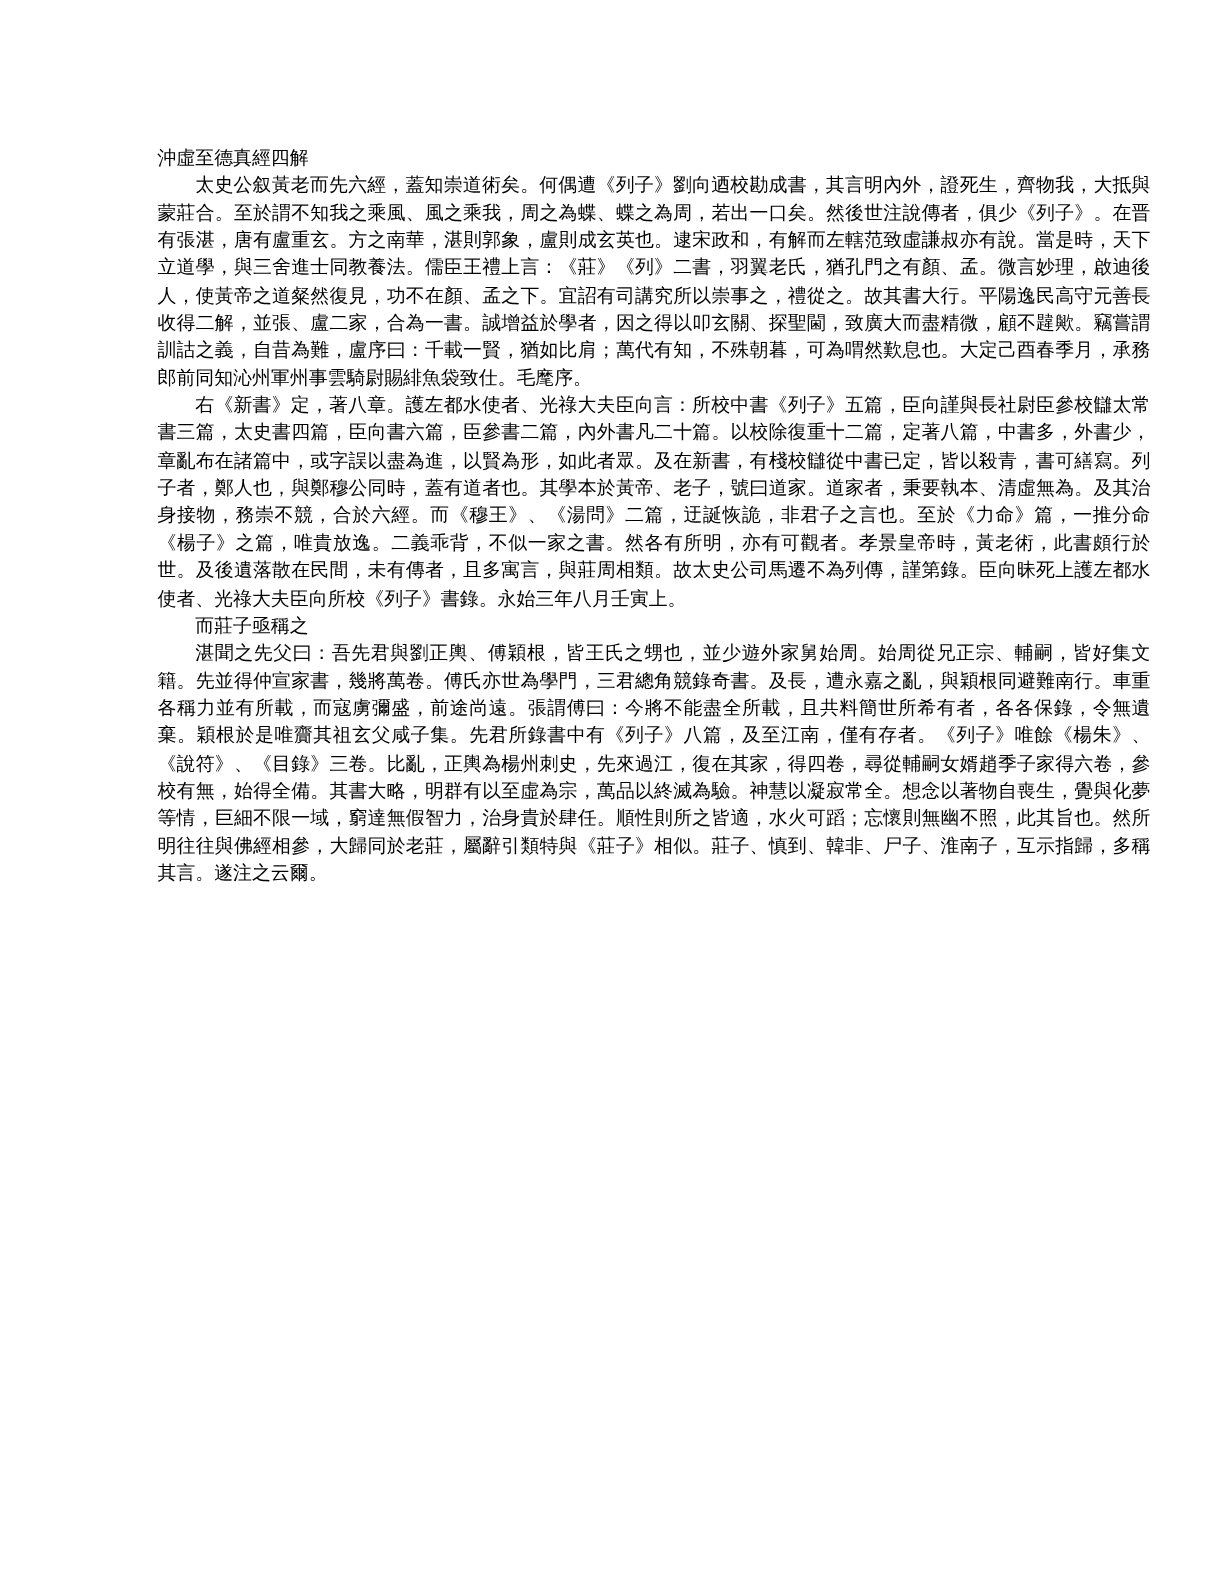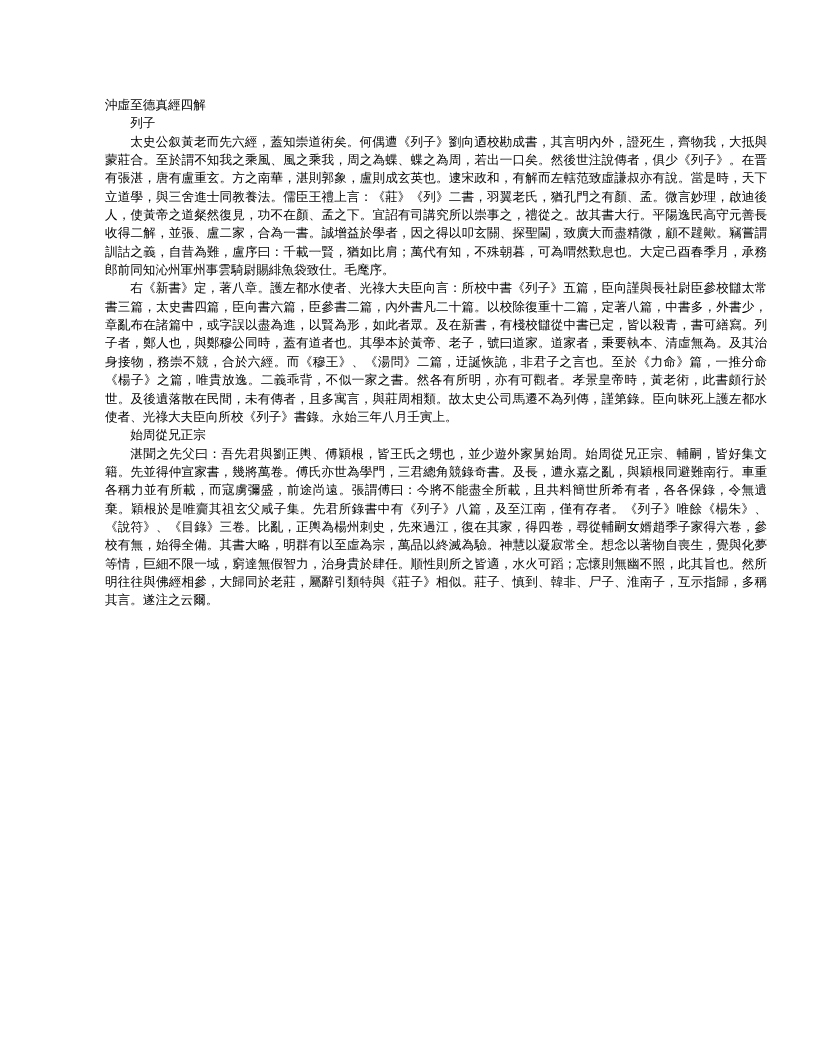--- a/index.html
+++ b/index.html
@@ -57,27 +57,26 @@
 </style>
 </head>
 <body>
 
 <div class="page">
   <div class="doc-body">
 
     <p class="title">沖虛至德真經四解</p>
 
 
-    <p class="heading">列子</p>
 
 
     <p class="para">太史公叙黃老而先六經，蓋知崇道術矣。何偶遭《列子》劉向迺校勘成書，其言明內外，證死生，齊物我，大抵與蒙莊合。至於謂不知我之乘風、風之乘我，周之為蝶、蝶之為周，若出一口矣。然後世注說傳者，俱少《列子》。在晋有張湛，唐有盧重玄。方之南華，湛則郭象，盧則成玄英也。逮宋政和，有解而左轄范致虛謙叔亦有說。當是時，天下立道學，與三舍進士同教養法。儒臣王禮上言：《莊》《列》二書，羽翼老氏，猶孔門之有顏、孟。微言妙理，啟迪後人，使黃帝之道粲然復見，功不在顏、孟之下。宜詔有司講究所以崇事之，禮從之。故其書大行。平陽逸民高守元善長收得二解，並張、盧二家，合為一書。誠增益於學者，因之得以叩玄關、探聖閫，致廣大而盡精微，顧不韙歟。竊嘗謂訓詁之義，自昔為難，盧序曰：千載一賢，猶如比肩；萬代有知，不殊朝暮，可為喟然歎息也。大定己酉春季月，承務郎前同知沁州軍州事雲騎尉賜緋魚袋致仕。毛麾序。</p>
 
     <p class="para">右《新書》定，著八章。護左都水使者、光祿大夫臣向言：所校中書《列子》五篇，臣向謹與長社尉臣參校讎太常書三篇，太史書四篇，臣向書六篇，臣參書二篇，內外書凡二十篇。以校除復重十二篇，定著八篇，中書多，外書少，章亂布在諸篇中，或字誤以盡為進，以賢為形，如此者眾。及在新書，有棧校讎從中書已定，皆以殺青，書可繕寫。列子者，鄭人也，與鄭穆公同時，蓋有道者也。其學本於黃帝、老子，號曰道家。道家者，秉要執本、清虛無為。及其治身接物，務崇不競，合於六經。而《穆王》、《湯問》二篇，迂誕恢詭，非君子之言也。至於《力命》篇，一推分命《楊子》之篇，唯貴放逸。二義乖背，不似一家之書。然各有所明，亦有可觀者。孝景皇帝時，黃老術，此書頗行於世。及後遺落散在民間，未有傳者，且多寓言，與莊周相類。故太史公司馬遷不為列傳，謹第錄。臣向昧死上護左都水使者、光祿大夫臣向所校《列子》書錄。永始三年八月壬寅上。</p>
 
-    <p class="heading">始周從兄正宗</p>
+    <p class="heading">而莊子亟稱之</p>
 
     <p class="para">湛聞之先父曰：吾先君與劉正輿、傅穎根，皆王氏之甥也，並少遊外家舅始周。始周從兄正宗、輔嗣，皆好集文籍。先並得仲宣家書，幾將萬卷。傅氏亦世為學門，三君總角競錄奇書。及長，遭永嘉之亂，與穎根同避難南行。車重各稱力並有所載，而寇虜彌盛，前途尚遠。張謂傅曰：今將不能盡全所載，且共料簡世所希有者，各各保錄，令無遺棄。穎根於是唯齎其祖玄父咸子集。先君所錄書中有《列子》八篇，及至江南，僅有存者。《列子》唯餘《楊朱》、《說符》、《目錄》三卷。比亂，正輿為楊州刺史，先來過江，復在其家，得四卷，尋從輔嗣女婿趙季子家得六卷，參校有無，始得全備。其書大略，明群有以至虛為宗，萬品以終滅為驗。神慧以凝寂常全。想念以著物自喪生，覺與化夢等情，巨細不限一域，窮達無假智力，治身貴於肆任。順性則所之皆適，水火可蹈；忘懷則無幽不照，此其旨也。然所明往往與佛經相參，大歸同於老莊，屬辭引類特與《莊子》相似。莊子、慎到、韓非、尸子、淮南子，互示指歸，多稱其言。遂注之云爾。</p>
 
 
 
   </div>
 </div>
 
 </body></html>

